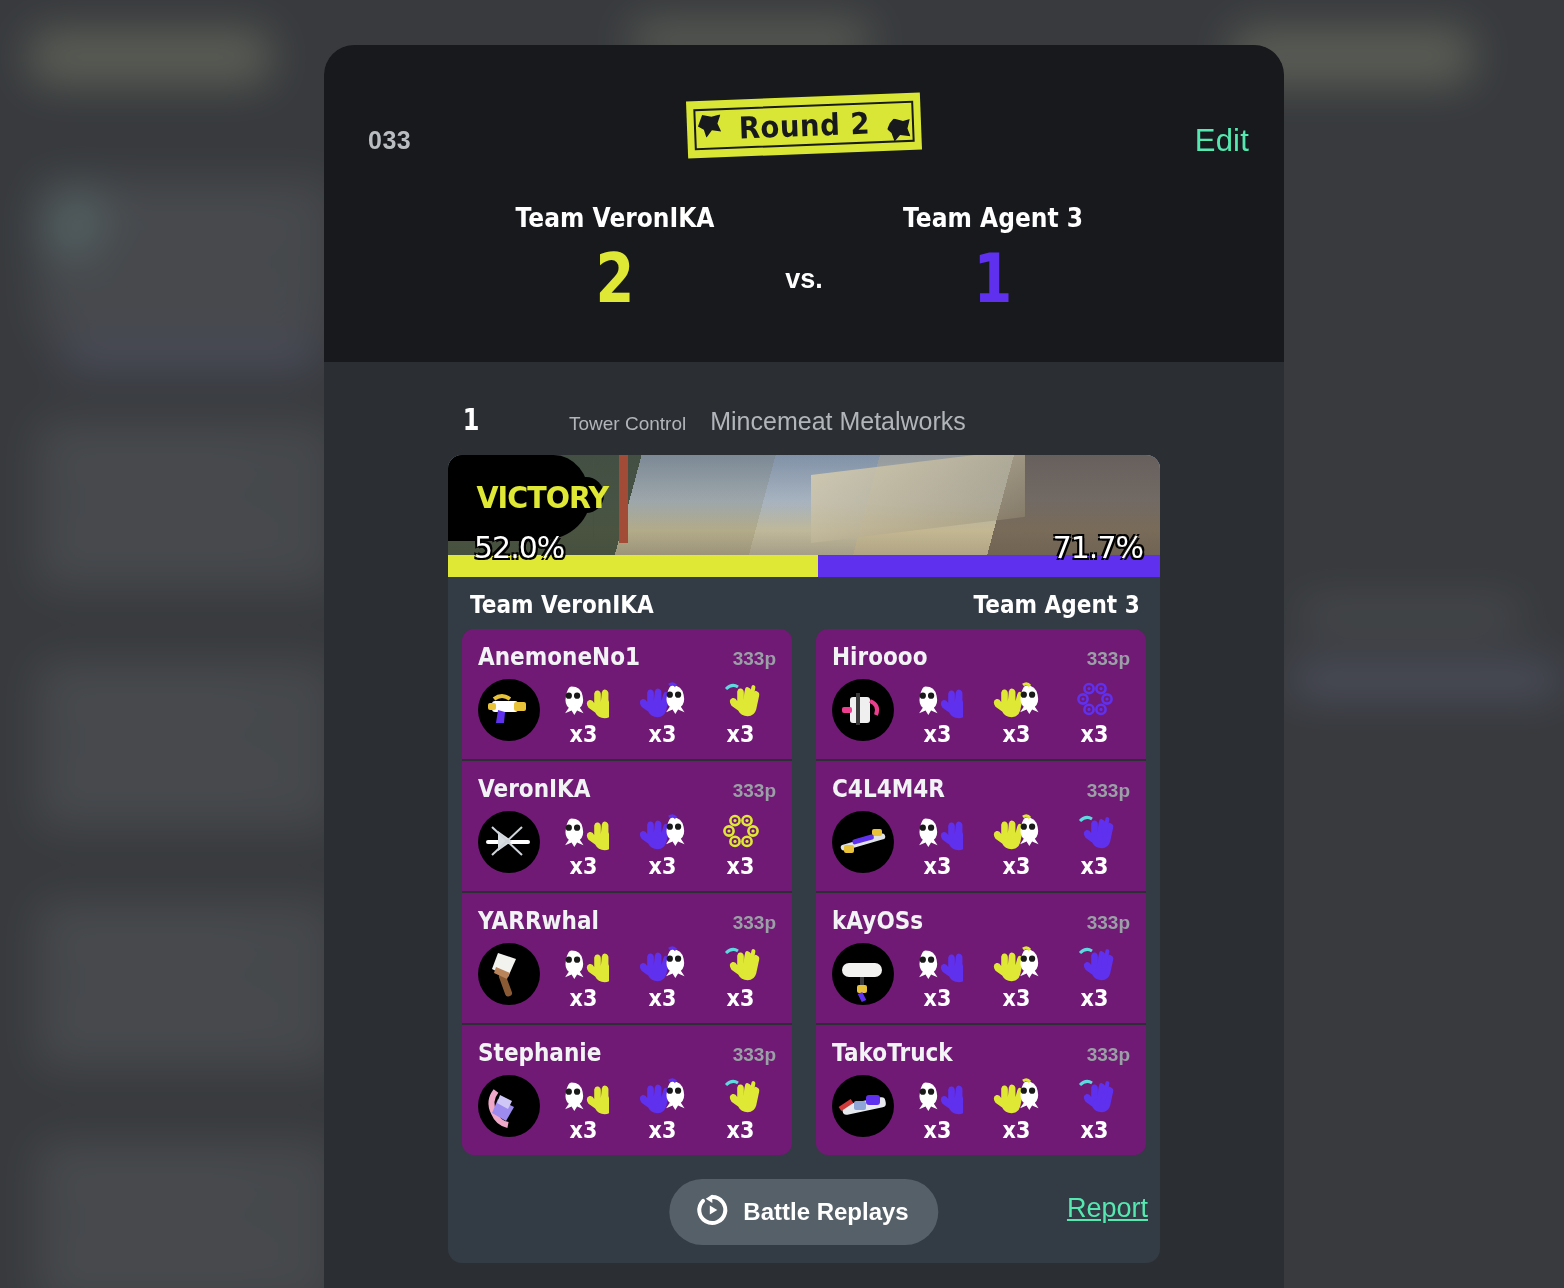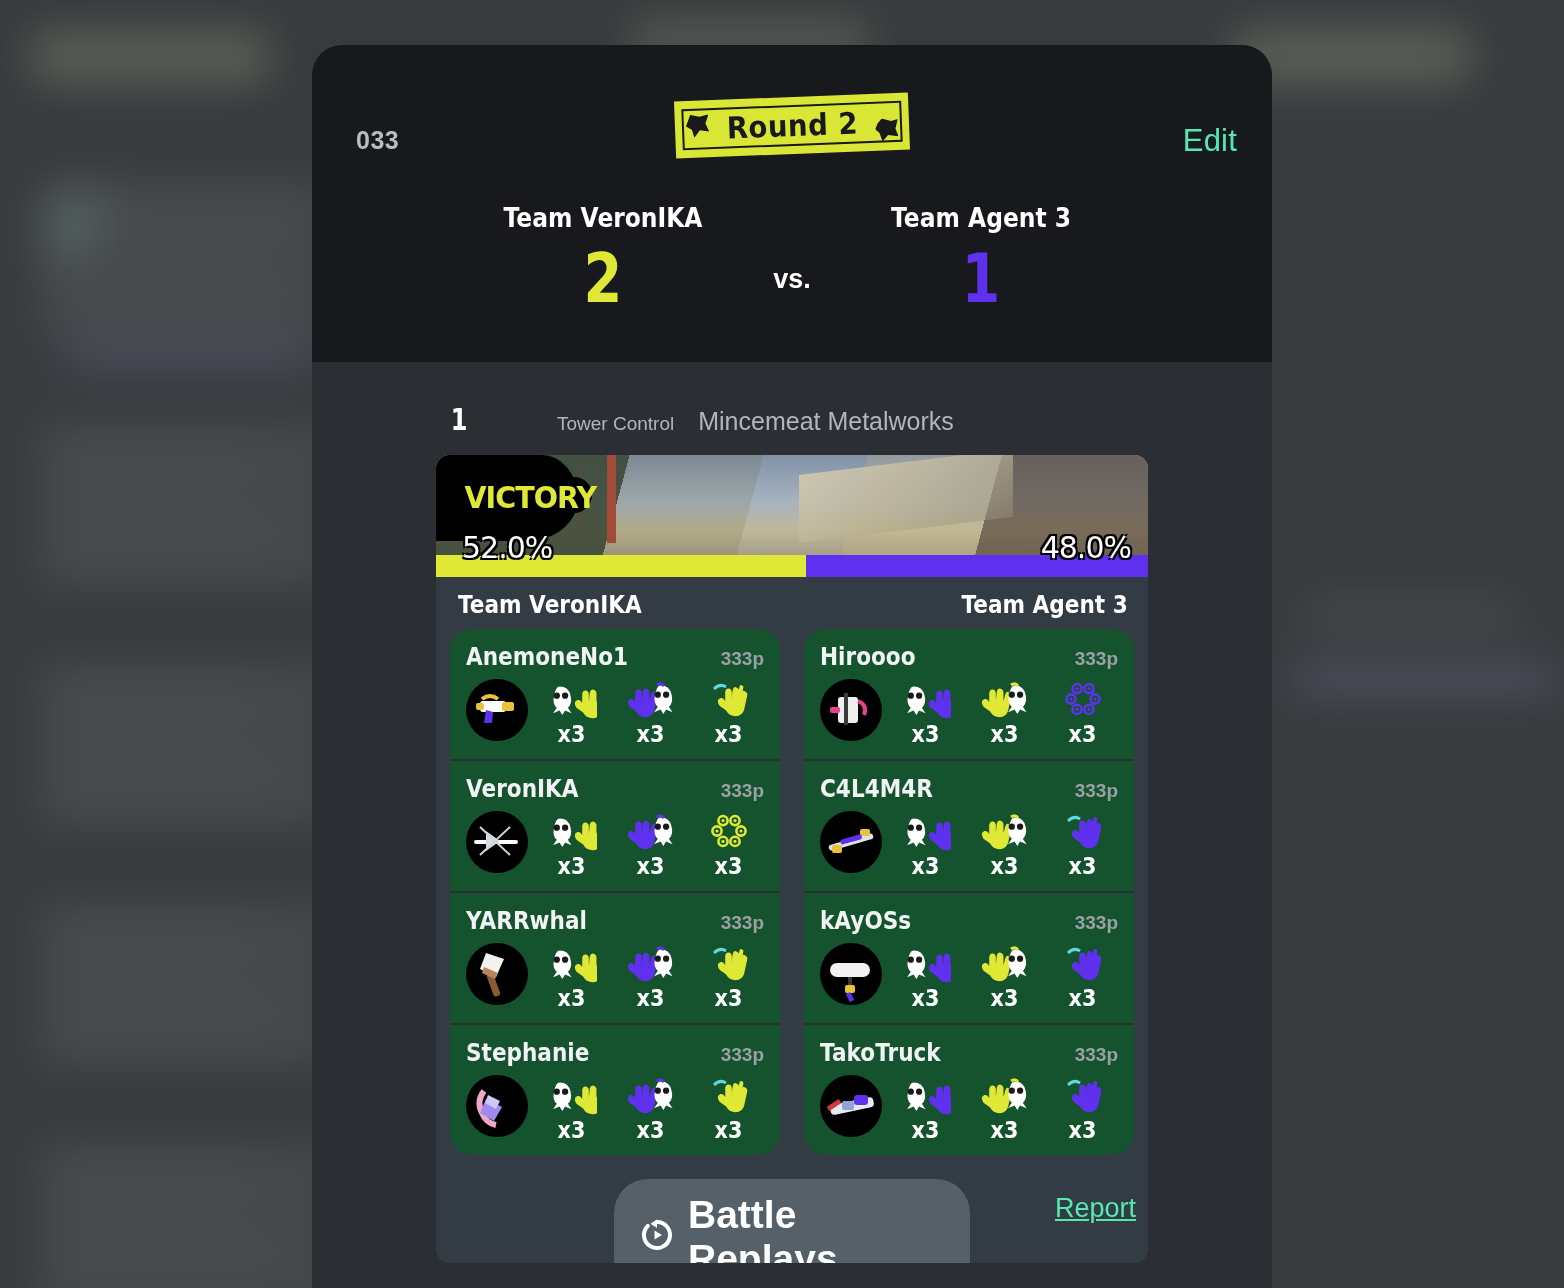--- a/index.html
+++ b/index.html
@@ -47,21 +47,21 @@
     border-radius: 50% 20% 40% 30%;
   }
   .bg-dim {
     position: absolute; inset: 0;
     background: rgba(64,66,70,.62);
   }
 
   
   #modal {
     position: absolute;
-    left: 312px; top: 45px;
+    left: 324px; top: 45px;
     width: 960px; height: 1243px;
     background: #2b2f34;
     border-radius: 30px 30px 0 0;
     overflow: hidden;
   }
 
   
   .modal-head {
     position: relative;
     height: 317px;
@@ -243,22 +243,22 @@
     transform: scaleX(.9); transform-origin: left;
   }
   .team-label.right { transform-origin: right; }
 
   .teams-grid {
     display: flex; gap: 24px;
     padding: 0 14px;
   }
   .team-col {
     flex: 1;
-    background: #14532d;
-    border-radius: 22px;
+    background: #701a75;
+    border-radius: 12px;
     overflow: hidden;
   }
   .player-row {
     padding: 14px 16px 12px;
     border-bottom: 2px solid #2b2f34;
   }
   .player-row:last-child { border-bottom: none; }
   .player-head {
     display: flex; align-items: baseline; justify-content: space-between;
   }
@@ -299,21 +299,21 @@
   .replay-btn {
     position: absolute; left: 50%; top: 0;
     transform: translateX(-50%);
     display: flex; align-items: center; gap: 14px;
     background: #566069;
     border-radius: 34px;
     padding: 14px 30px 14px 26px;
     cursor: pointer;
   }
   .replay-label {
-    font-size: 39px; font-weight: bold; color: #ffffff;
+    font-size: 24px; font-weight: bold; color: #ffffff;
   }
   .report-link {
     position: absolute; right: 12px; top: 14px;
     font-size: 27px; color: #55e8b0;
     text-decoration: underline; cursor: pointer;
   }
 </style>
 </head>
 <body>
 
@@ -382,21 +382,21 @@
 
       <div class="stage-banner">
         <div class="stage-art"></div>
         <div class="victory-blob"></div>
         <div class="victory-text">VICTORY</div>
         <div class="pct-bar">
           <div class="pct-alpha" id="pctAlphaBar" style="width: 52%;"></div>
           <div class="pct-bravo" id="pctBravoBar" style="width: 48%;"></div>
         </div>
         <div class="pct-label pct-left">52.0%</div>
-        <div class="pct-label pct-right">48.0%</div>
+        <div class="pct-label pct-right">71.7%</div>
       </div>
 
       <div class="team-labels">
         <div class="team-label">Team VeronIKA</div>
         <div class="team-label right">Team Agent 3</div>
       </div>
 
       <div class="teams-grid">
         <div class="team-col" id="colAlpha">
             <div class="player-row">

